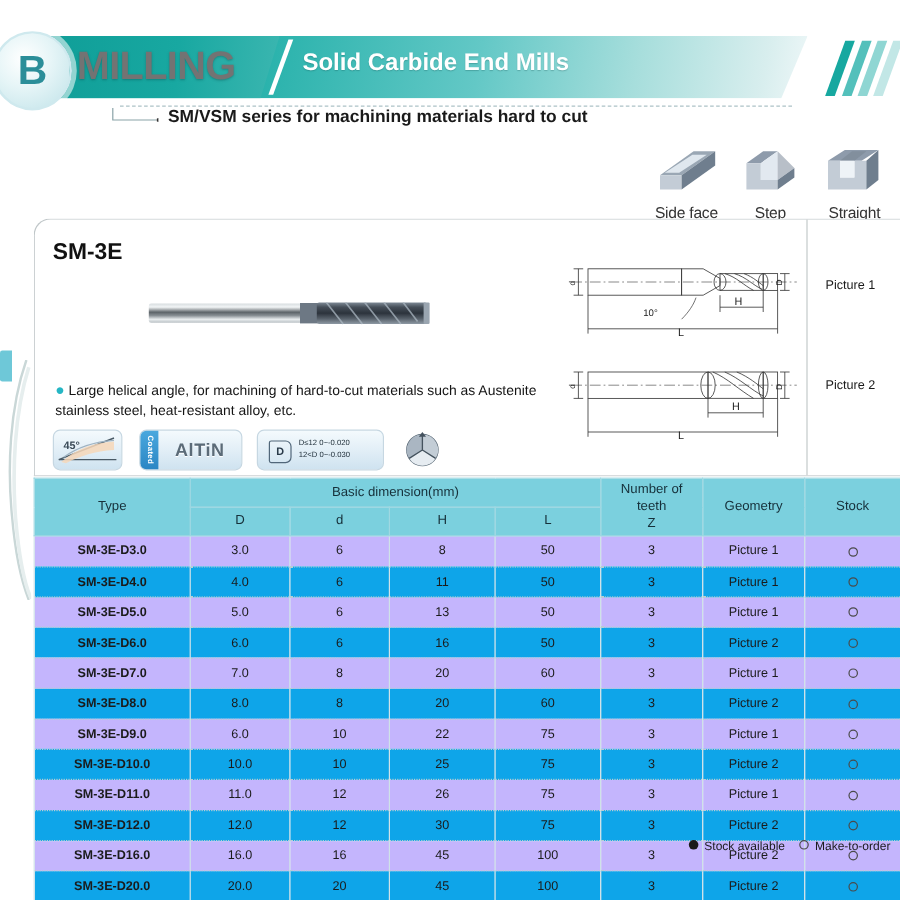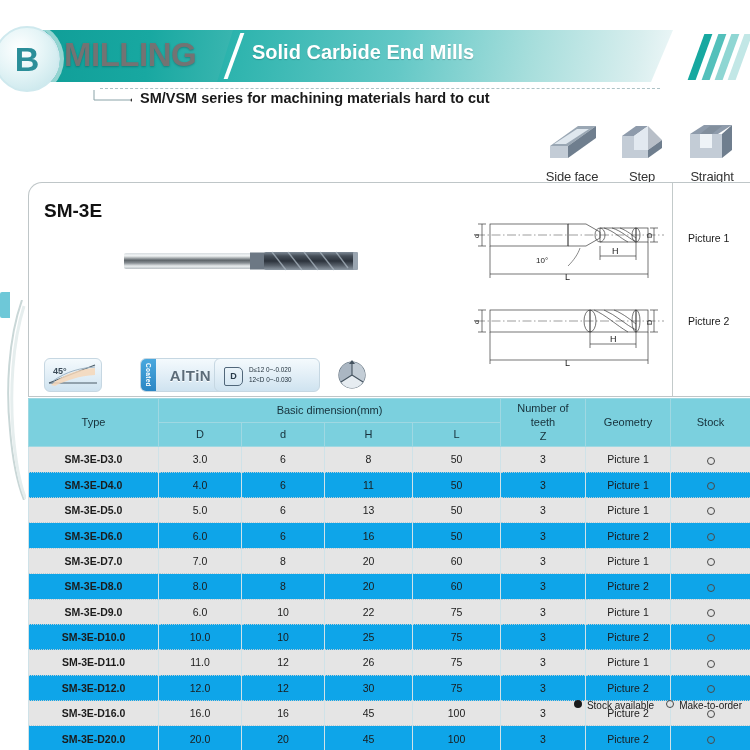--- a/index.html
+++ b/index.html
@@ -92,21 +92,21 @@
   .feat .bullet{color:#25b6c4;font-size:13px;}
 
   
   .badges{position:absolute;left:44px;top:358px;width:340px;height:36px;}
   .badge{
     position:absolute;top:0;height:34px;border-radius:6px;box-sizing:border-box;
     border:1px solid #c6d7e2;
     background:linear-gradient(180deg,#f4fafd 0%,#e3eff7 48%,#cfe3f0 100%);
   }
   .b1{left:0;width:58px;}
-  .b2{left:72px;width:86px;display:flex;align-items:center;margin-left:24px;}
+  .b2{left:72px;width:86px;display:flex;align-items:center;}
   .b3{left:170px;width:106px;}
   .b4{left:288px;width:44px;border:none;background:none;}
   .coated-strip{
     width:15px;height:100%;border-radius:5px 0 0 5px;
     background:linear-gradient(180deg,#4aa8de,#2b86c4);
     color:#fff;font-size:6.5px;font-weight:bold;
     writing-mode:vertical-rl;text-align:center;line-height:15px;letter-spacing:.3px;
     display:flex;align-items:center;justify-content:center;
   }
   .altin{
@@ -142,21 +142,21 @@
   table.spec th{
     background:#7bd0de;border:1px solid #9fd8e2;
     font-weight:normal;font-size:11px;color:#16303a;
     padding:3px 2px;text-align:center;line-height:1.25;
   }
   table.spec td{
     border-left:1px solid #cfe2e8;border-right:1px solid #cfe2e8;
     border-bottom:1px dotted #b9ccd4;
     text-align:center;padding:3.2px 2px;height:18px;
   }
-  table.spec tr.odd td{background:#e5e5e5;margin-left:48px;}
+  table.spec tr.odd td{background:#c4b5fd;margin-left:48px;}
   table.spec tr.even td{background:#0ea5e9;}
   td.type{font-weight:bold;font-size:10.5px;}
   table.spec tr:last-child td{border-bottom:1px solid #9fc4d0;}
   .circle-o{
     display:inline-block;width:8px;height:8px;border-radius:50%;
     border:1.2px solid #4a4a4a;box-sizing:border-box;vertical-align:middle;
   }
   .circle-f{
     display:inline-block;width:8px;height:8px;border-radius:50%;
     background:#1a1a1a;vertical-align:middle;
@@ -269,20 +269,24 @@
         <stop offset="100%" stop-color="#8e99a4"></stop>
       </linearGradient>
     </defs>
     <rect x="2" y="5" width="128" height="16" rx="2" fill="url(#shank)"></rect>
     <rect x="128" y="4.5" width="16" height="17" fill="#6d7884"></rect>
     <rect x="142" y="4" width="92" height="18" rx="2" fill="url(#flute)"></rect>
     <path d="M150 4 L164 22 M166 4 L180 22 M182 4 L196 22 M198 4 L212 22 M214 4 L226 20" stroke="#aab5c0" stroke-width="1.4" fill="none" opacity=".75"></path>
     <rect x="231" y="4" width="5" height="18" rx="1" fill="#9aa5b0"></rect>
   </svg>
 
+  <div class="feat">
+    <span class="bullet">●</span>
+    <span>Large helical angle, for machining of hard-to-cut materials such as Austenite stainless steel, heat-resistant alloy, etc.</span>
+  </div>
 
   <div class="badges">
 
     <div class="badge b1">
       <svg width="56" height="32" viewBox="0 0 56 32">
         <path d="M4 24 L50 6" stroke="#4a5a66" stroke-width="1.2" fill="none"></path>
         <path d="M4 24 L52 24" stroke="#4a5a66" stroke-width="1" fill="none"></path>
         <path d="M6 26 C20 14 34 10 50 9 L50 16 C34 17 22 21 10 27 Z" fill="#f6d7b8" opacity=".85"></path>
         <path d="M8 22 C22 12 36 9 50 8" stroke="#9fb3c2" stroke-width="1" fill="none"></path>
       </svg>

